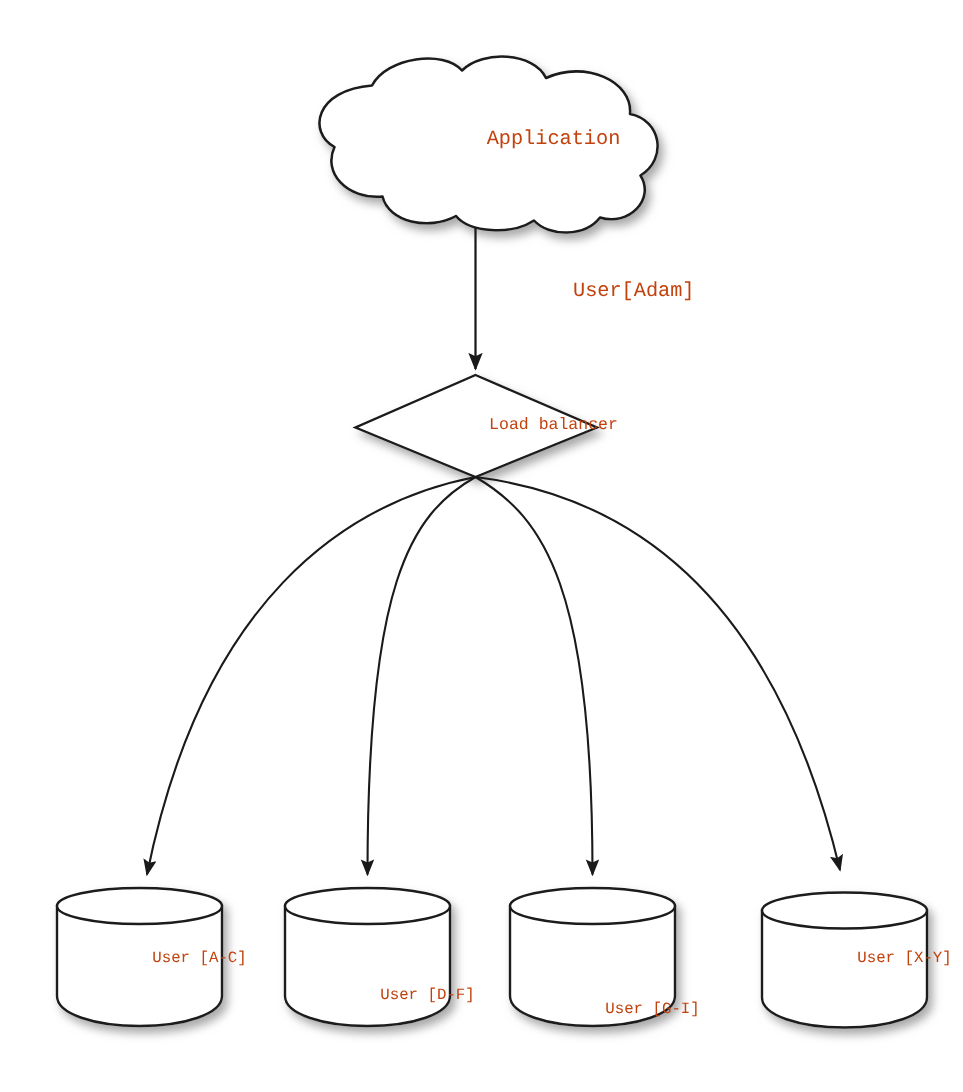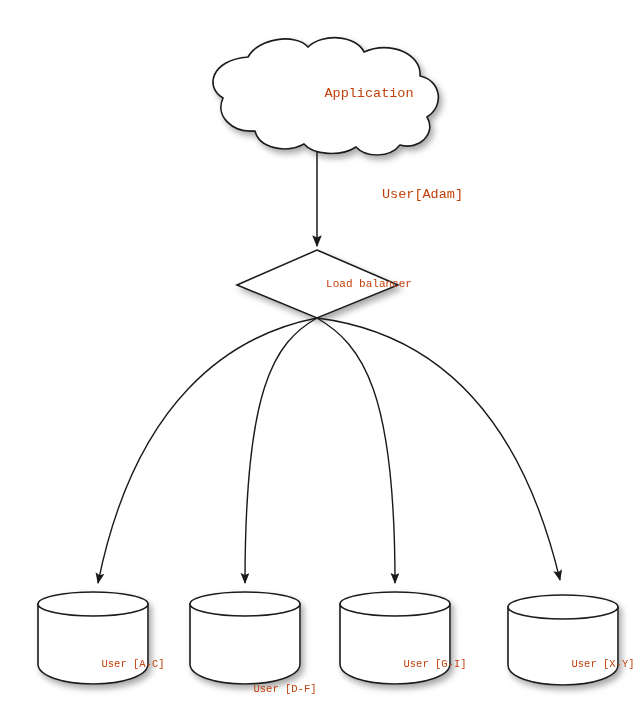--- a/index.html
+++ b/index.html
@@ -48,26 +48,26 @@
     top: 278px;
   }
   .label-edge {
     font-size: 13.5px;
     left: 334px;
     top: 187px;
     text-align: center;
   }
   .label-db {
     font-size: 10.5px;
-    top: 658px;
+    top: 633px;
     width: 94px;
   }
   .db1 { left: 38px; }
   .db2 { left: 190px; margin-top: 25px; }
-  .db3 { left: 340px; }
+  .db3 { left: 340px; margin-top: 34px; }
   .db4 { left: 508px; }
 </style>
 </head>
 <body>
 
 <div id="diagram-canvas">
 
   <svg id="diagram-svg" viewBox="0 0 642 728">
     <defs>
       <filter id="softshadow" x="-50%" y="-50%" width="200%" height="200%">

